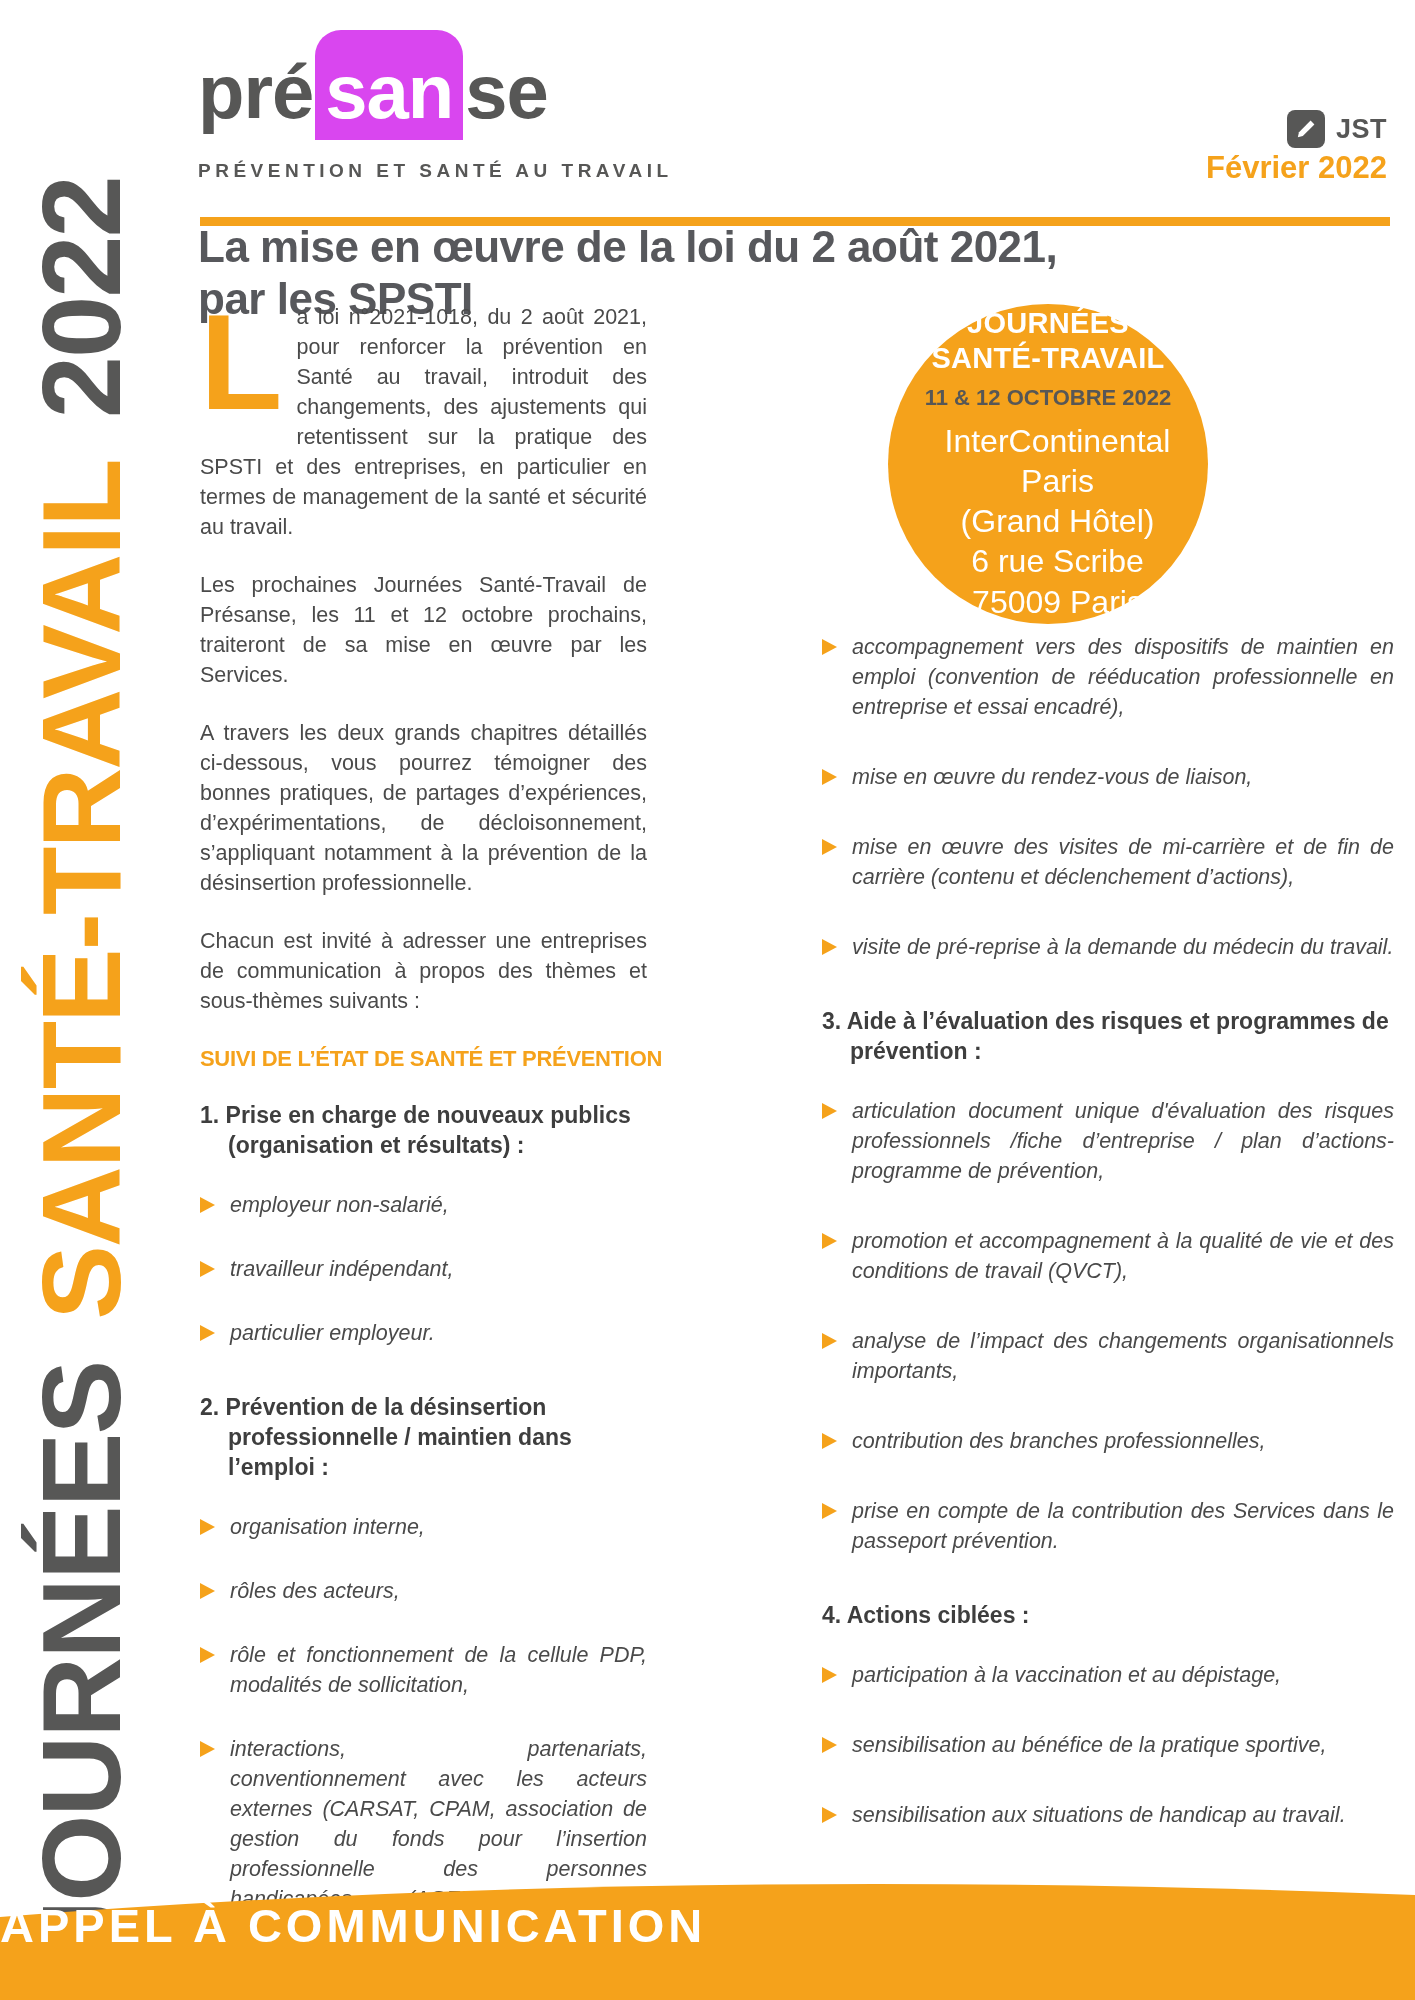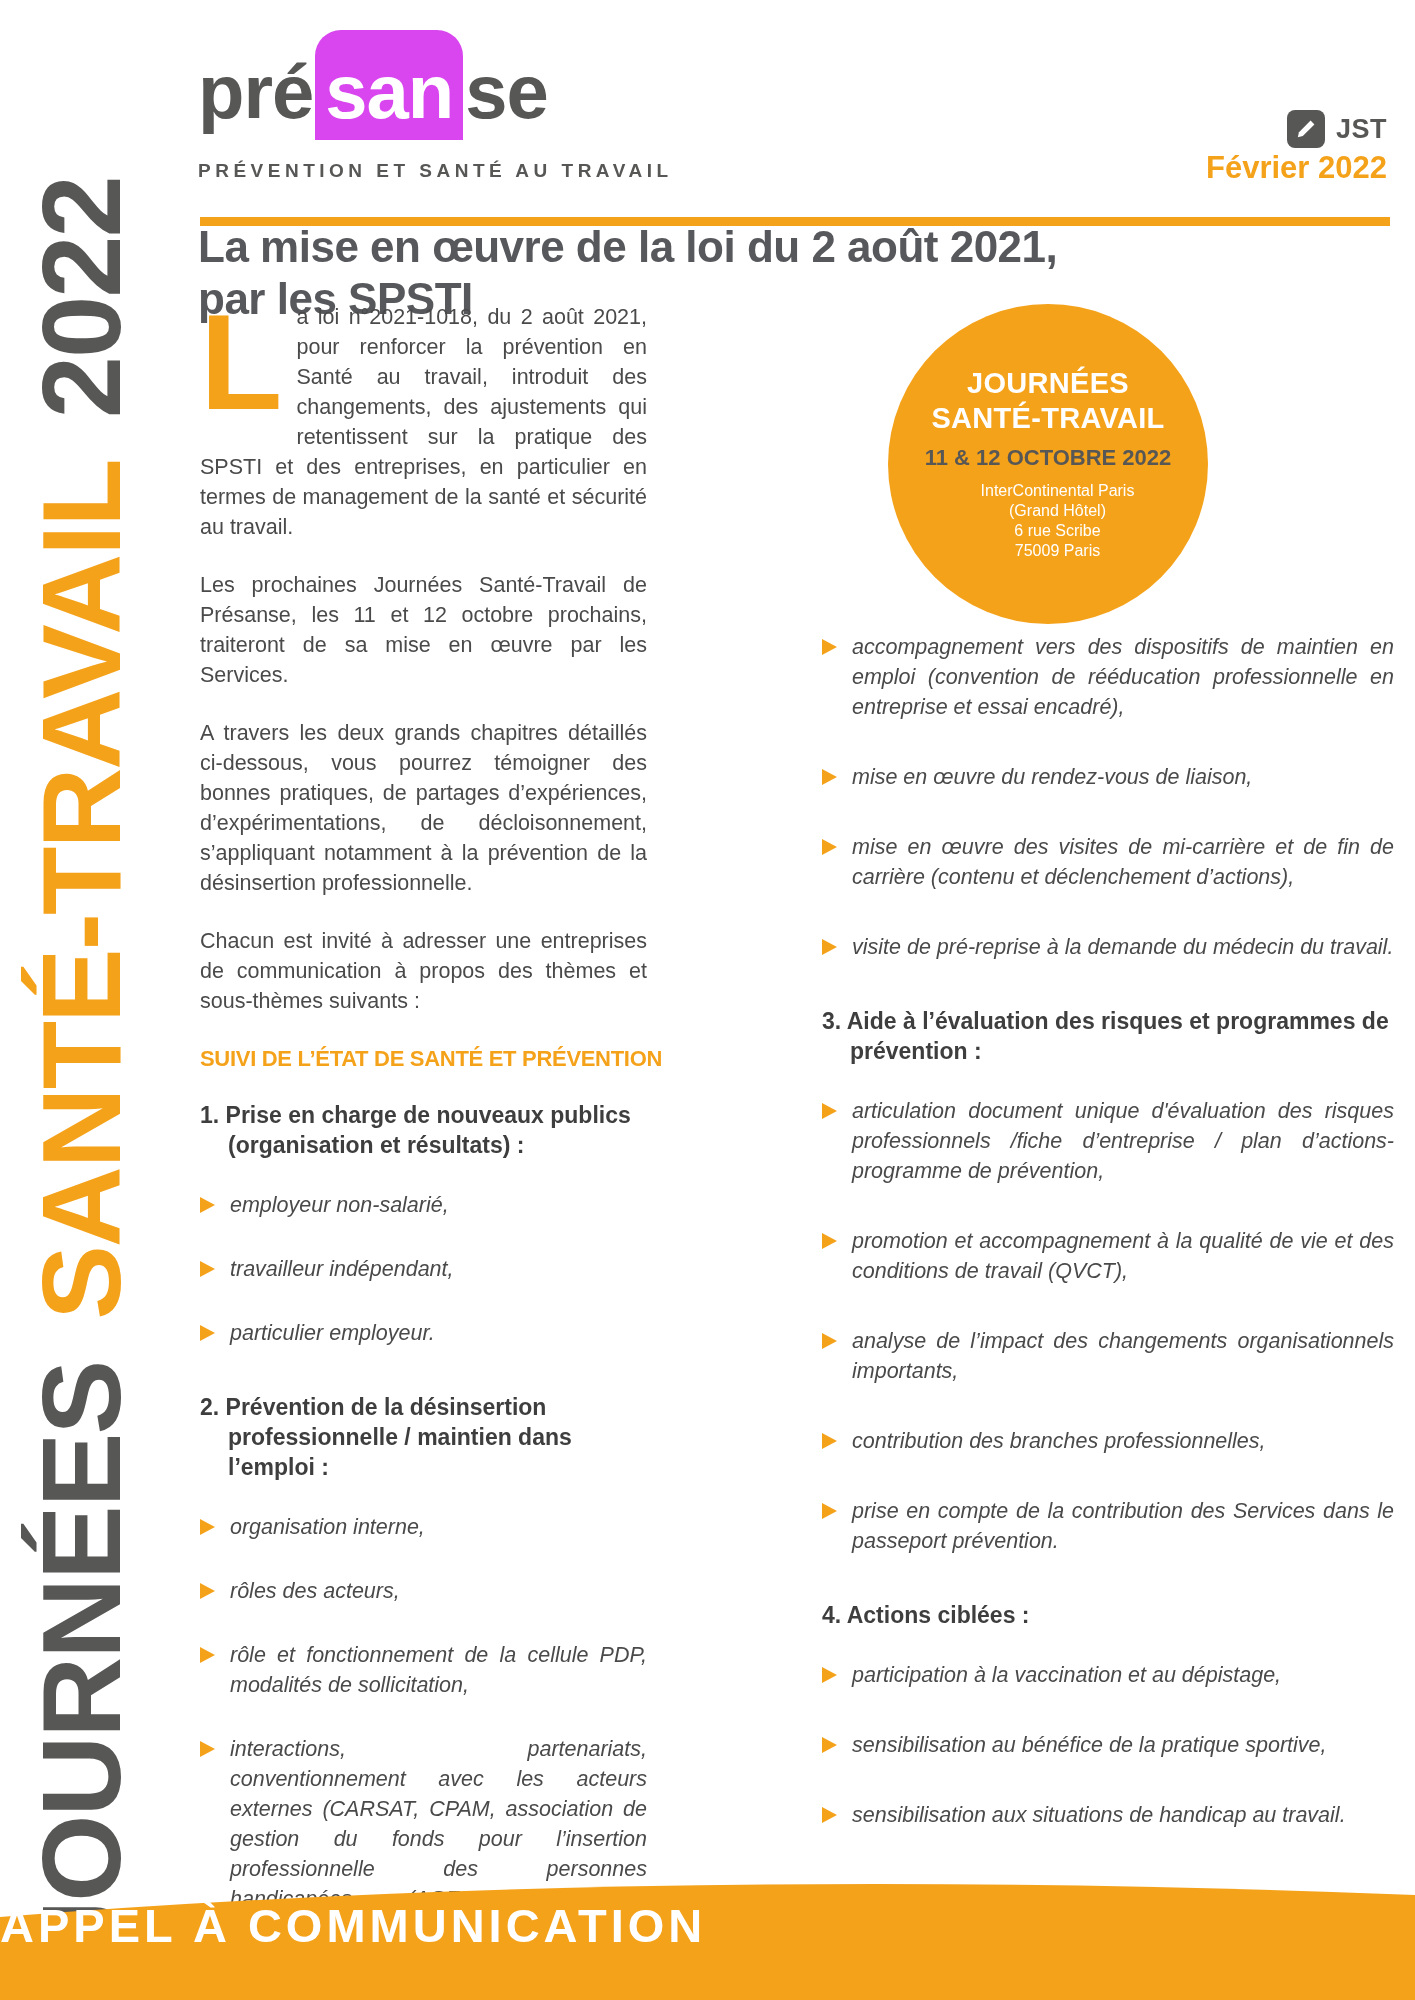--- a/index.html
+++ b/index.html
@@ -45,21 +45,21 @@
   }
 
   
   .badge {
     position:absolute; left:888px; top:304px; width:320px; height:320px;
     border-radius:50%; background:#F5A21B; color:#fff; text-align:center;
     display:flex; flex-direction:column; justify-content:center;
   }
   .badge-big { font-size:29px; font-weight:700; line-height:1.2; letter-spacing:0.3px; }
   .badge-date { font-size:22px; font-weight:700; color:#575756; margin:9px 0 10px; }
-  .badge-addr { font-size:16px; line-height:1.26;padding-left:19px; }
+  .badge-addr { font-size:32px; line-height:1.26;padding-left:19px; }
 
   
   .col { position:absolute; color:#4A4A4A; font-size:21.5px; line-height:30px; text-align:justify; }
   .col-left  { left:200px; top:302px; width:447px; }
   .col-right { left:822px; top:632px; width:572px; }
   .col p { margin:0 0 28px 0; }
   .dropcap {
     float:left; color:#F5A21B; font-weight:700;
     font-size:135px; line-height:0.82; height:116px; margin:6px 14px 0 0;
   }

